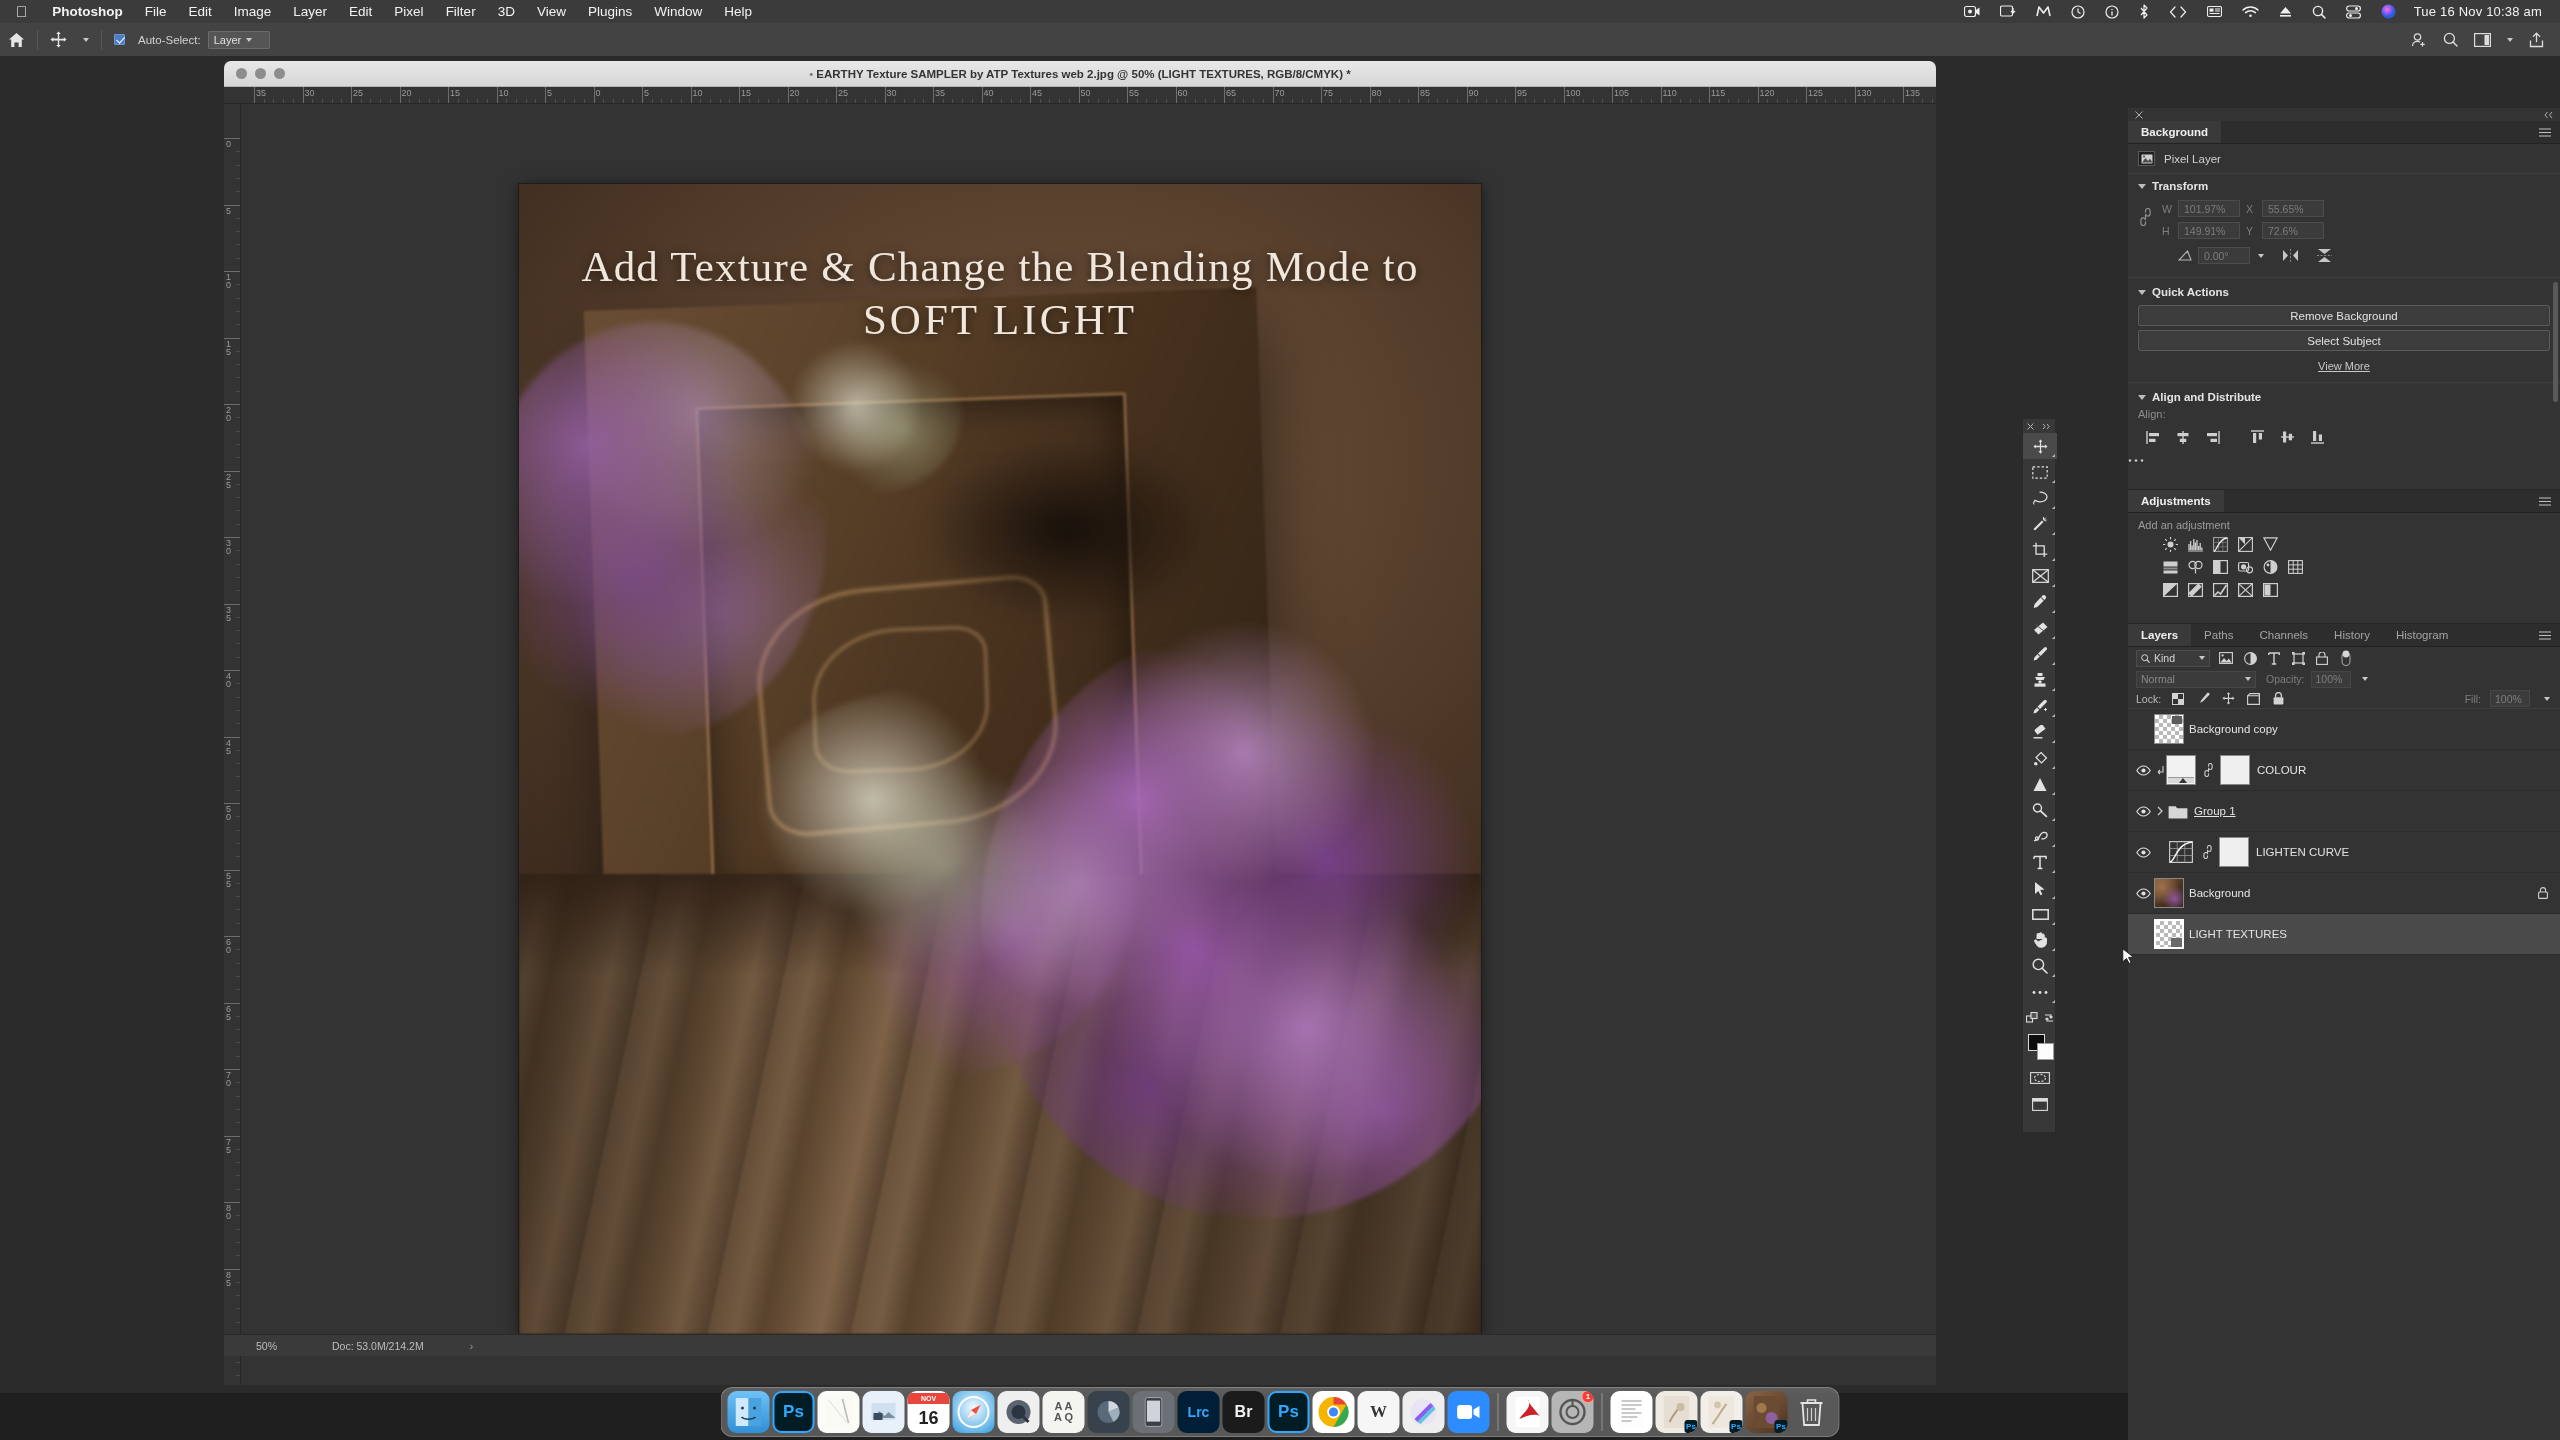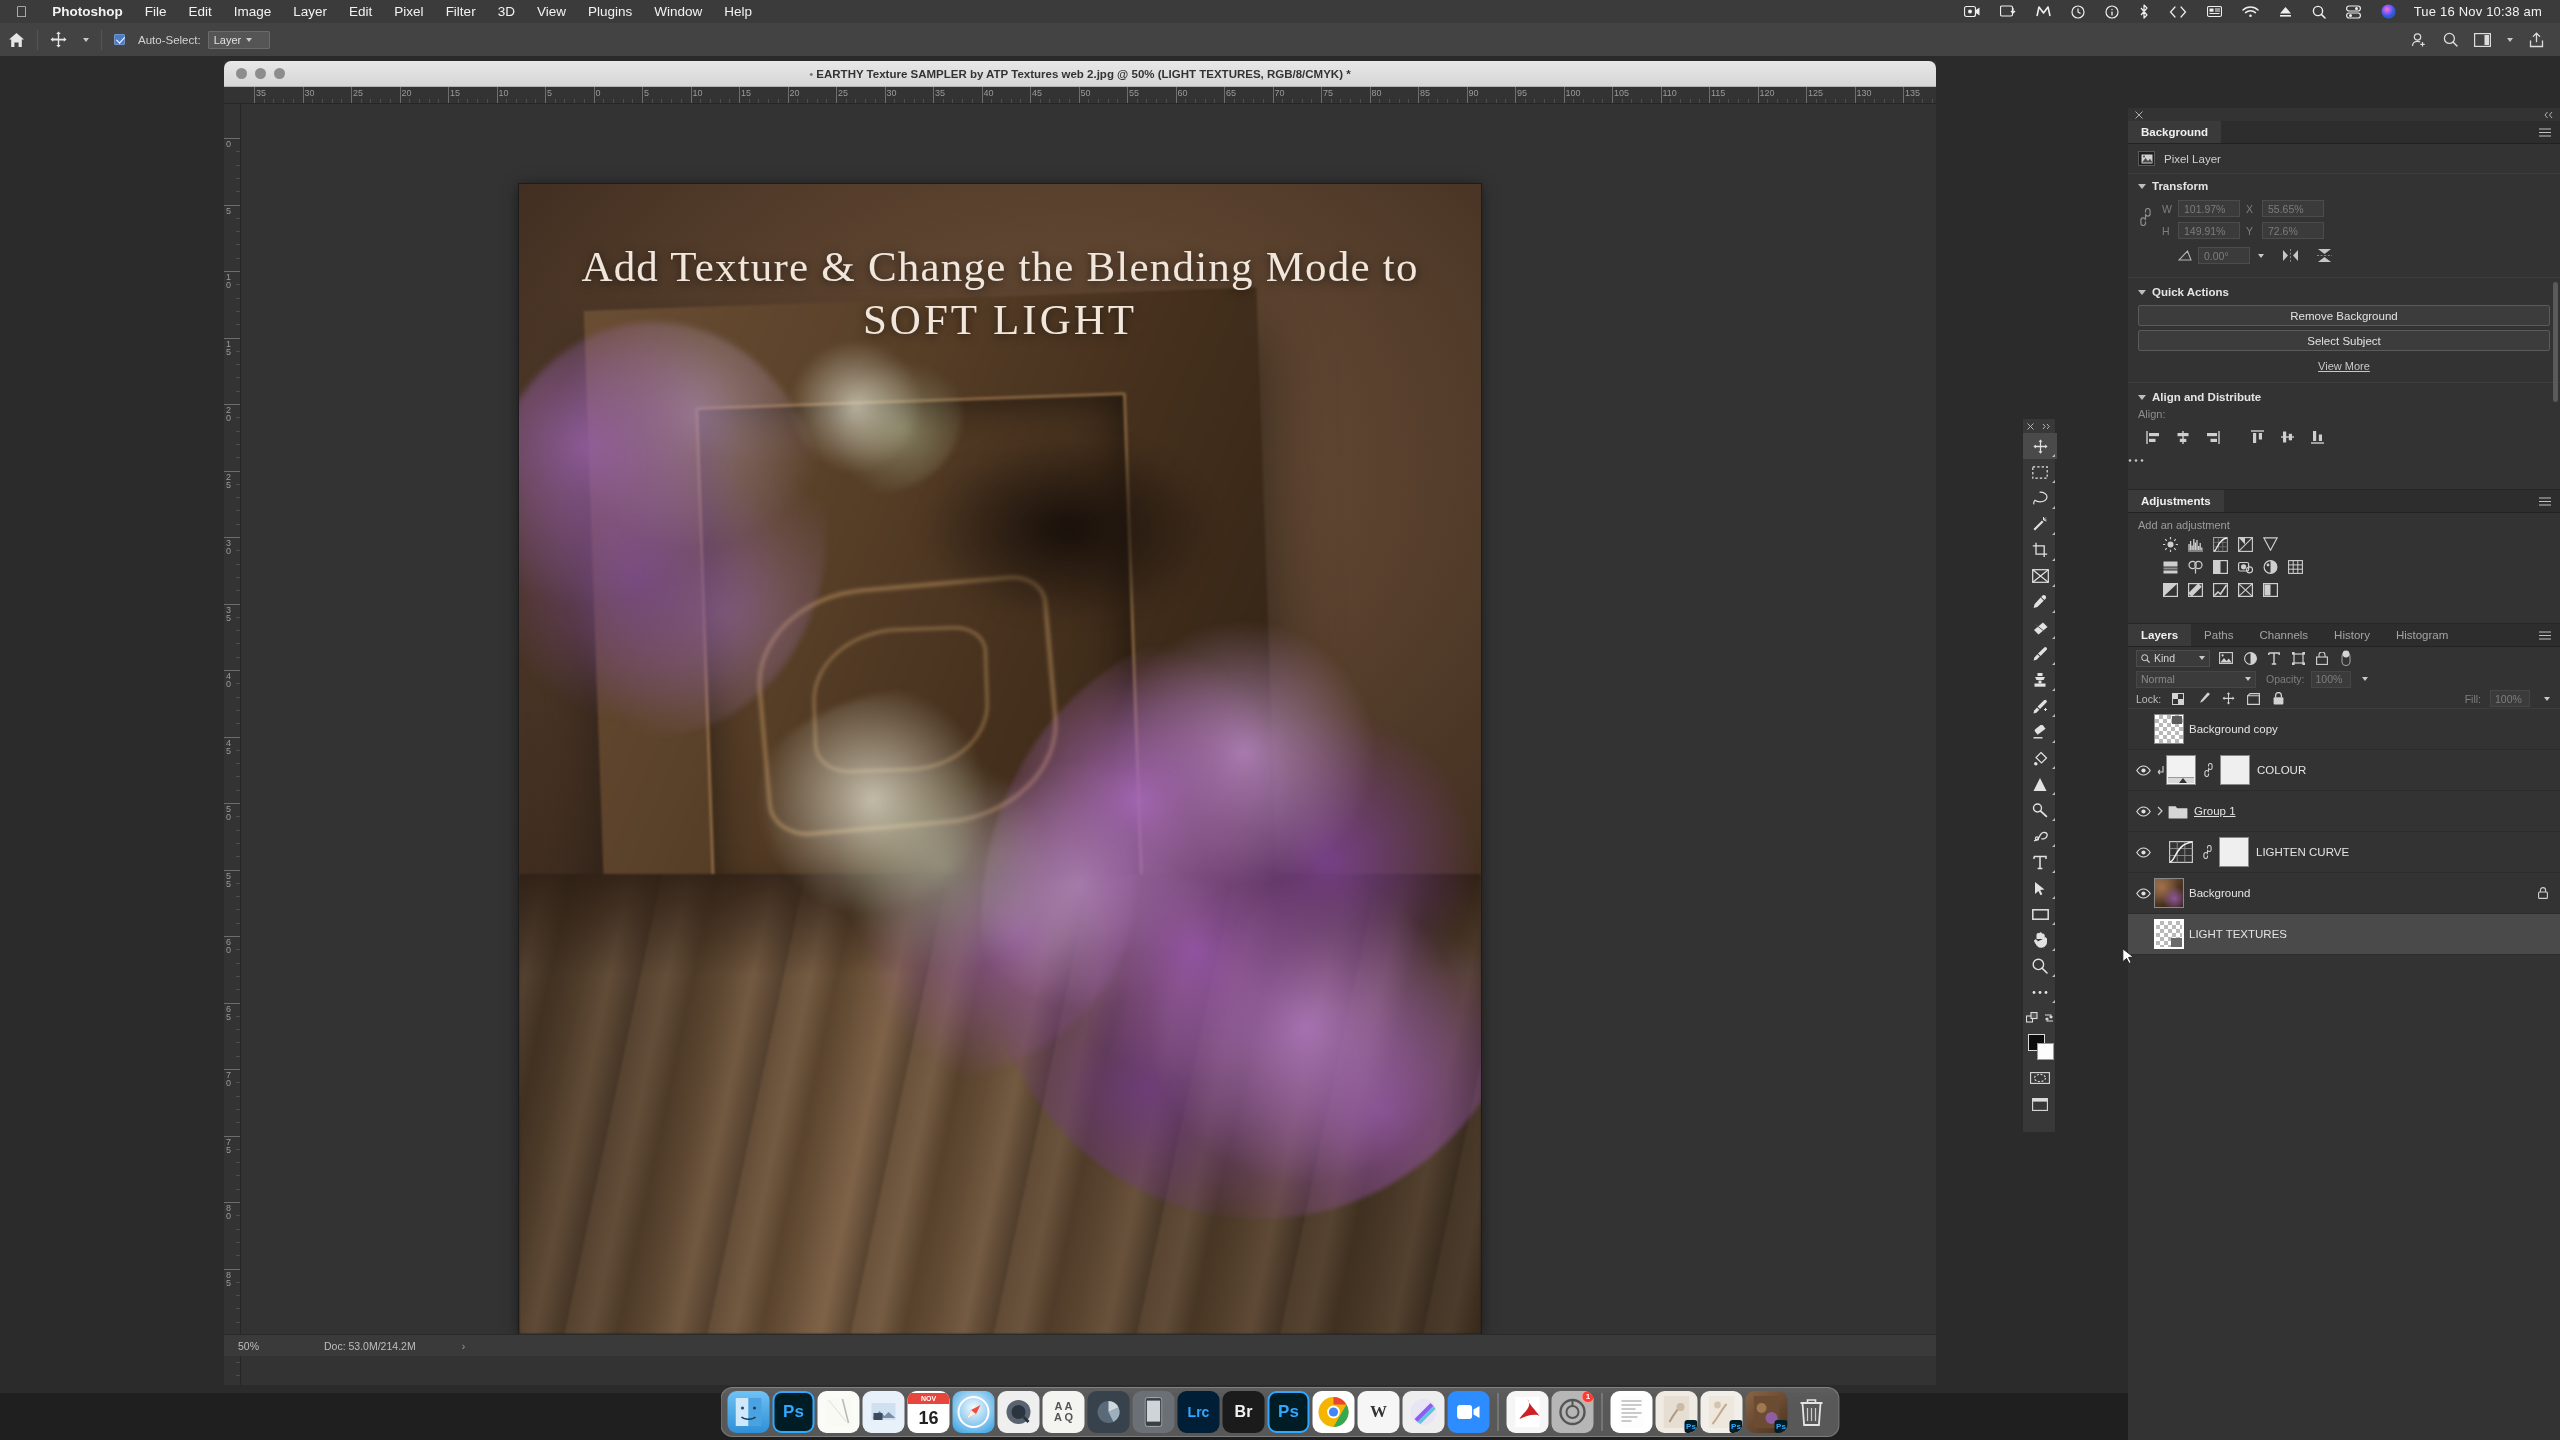--- a/index.html
+++ b/index.html
@@ -182,21 +182,21 @@
   }
   #ph-text .l1 { font-size:43px; letter-spacing:1.2px; font-weight:400; line-height:1.15; }
   #ph-text .l2 { font-size:43px; letter-spacing:3px; line-height:1.35; }
 
   
   #statusbar {
     position:absolute; bottom:0; left:0; width:1712px; height:22px;
     background:#3a3a3a; border-top:1px solid #2a2a2a;
     display:flex; align-items:center; font-size:10.5px; color:#bdbdbd;
   }
-  #statusbar .z { width:58px; padding-left:14px; }
+  #statusbar .z { width:58px; padding-left:24px;margin-left:8px; }
   #statusbar .docinfo { padding-left:42px; }
   #statusbar .arrow { padding-left:46px; color:#9a9a9a; }
 
   
   #toolbar {
     position:absolute; top:395px; left:2022px; width:34px; height:715px;
     background:#383838; border:1px solid #2a2a2a; z-index:50;
   }
   #tb-head { height:14px; display:flex; align-items:center; justify-content:space-between; padding:0 4px; }
   .tb-btn {

